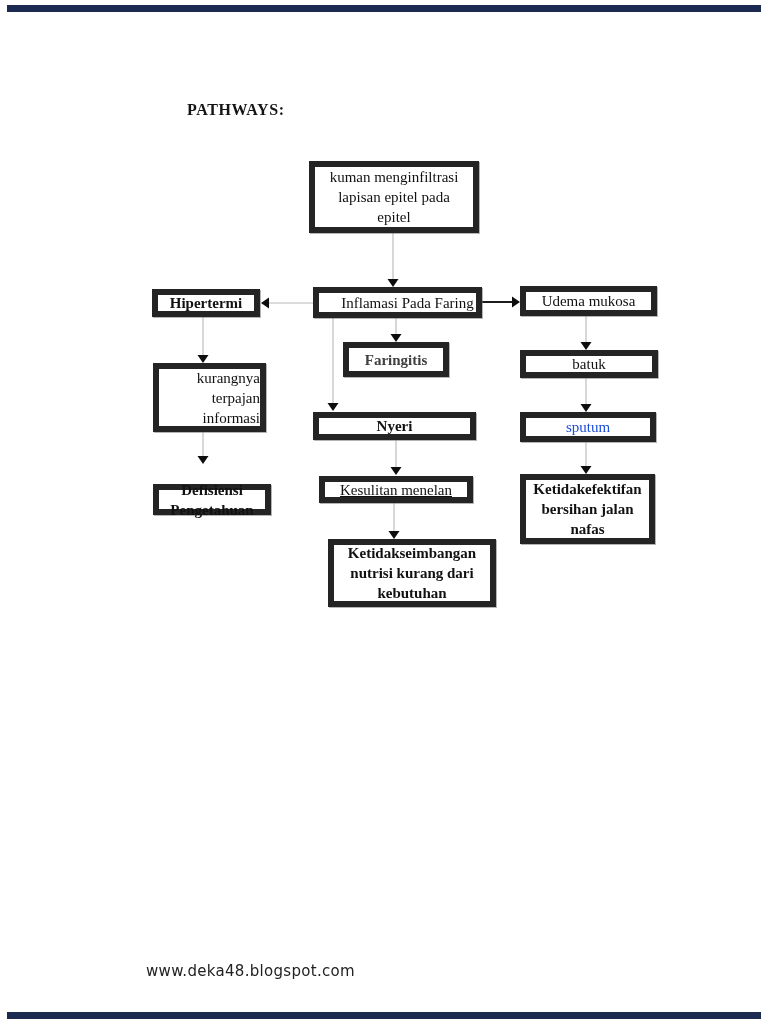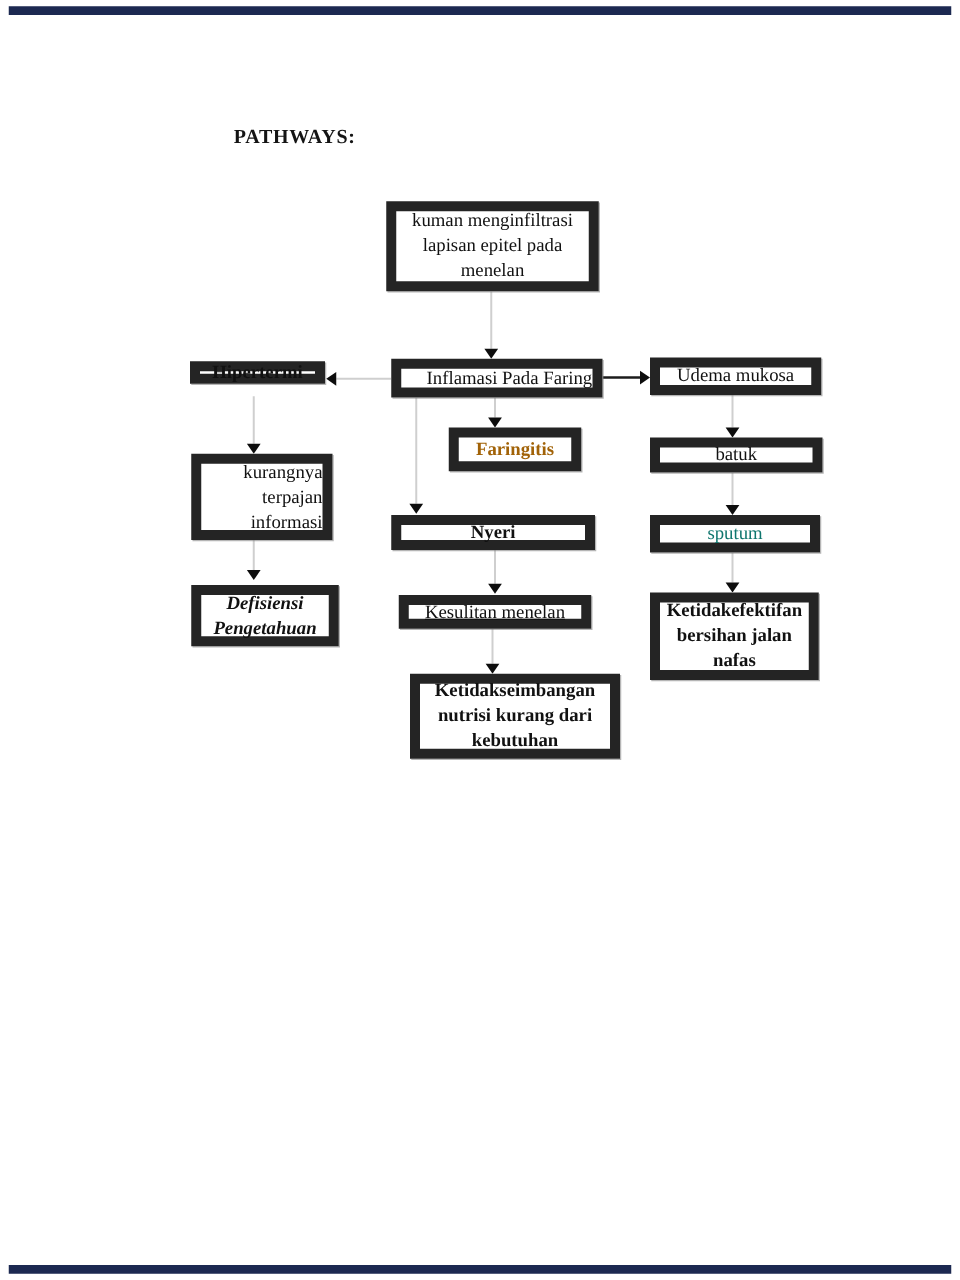--- a/index.html
+++ b/index.html
@@ -4,21 +4,21 @@
 <style>
   html,body{margin:0;padding:0;background:#fff;}
   .page{position:relative;width:768px;height:1024px;background:#ffffff;overflow:hidden;
         font-family:"Liberation Serif",serif;}
   .gap-bar{position:absolute;left:7px;width:754px;height:7px;}
   .page-title{position:absolute;left:187px;top:101px;margin:0;
               font-size:16px;font-weight:bold;letter-spacing:.6px;color:#141414;
               font-family:"Liberation Serif",serif;}
   #connector-layer{position:absolute;left:0;top:0;}
   .node{position:absolute;box-sizing:border-box;background:#fff;
-        border:8px solid #22c55e;box-shadow:1px 1px 0 rgba(120,120,120,.55);
+        border:6px solid #22c55e;box-shadow:1px 1px 0 rgba(120,120,120,.55);
         display:flex;flex-direction:column;justify-content:center;align-items:center;
         text-align:center;font-size:15px;line-height:20px;color:#111;
         font-family:"Liberation Serif",serif;}
   .node.bold{font-weight:bold;}
   .node .line{display:block;white-space:nowrap;}
   .footer-url{position:absolute;left:146px;top:962px;
               font-family:"DejaVu Sans",sans-serif;font-size:15px;letter-spacing:.3px;color:#222;}
 </style>
 </head>
 <body>
@@ -53,60 +53,61 @@
       <line x1="396" x2="396" y1="440" y2="467" stroke="#cfcfcf" stroke-width="1.6"></line>
       <polygon points="390.5,467 401.5,467 396,475" fill="#0d0d0d"></polygon>
       <line x1="394" x2="394" y1="503" y2="531" stroke="#cfcfcf" stroke-width="1.6"></line>
       <polygon points="388.5,531 399.5,531 394,539" fill="#0d0d0d"></polygon>
     </svg>
 
   <div id="nodes">
       <div class="node" style="left: 309px; top: 161px; width: 170px; height: 72px; border-color: rgb(36, 36, 36); color: rgb(17, 17, 17);">
         <span class="line">kuman menginfiltrasi</span>
         <span class="line">lapisan epitel pada</span>
-        <span class="line">menelan</span>
+        <span class="line">epitel</span>
       </div>
       <div class="node" style="left: 313px; top: 287px; width: 169px; height: 31px; border-color: rgb(36, 36, 36); color: rgb(17, 17, 17); padding-left: 20px;">
         <span class="line">Inflamasi Pada Faring</span>
       </div>
-      <div class="node bold" style="left: 152px; top: 289px; width: 108px; height: 18px; border-color: rgb(36, 36, 36); color: rgb(17, 17, 17); align-items: center;">
+      <div class="node bold" style="left: 152px; top: 289px; width: 108px; height: 28px; border-color: rgb(36, 36, 36); color: rgb(17, 17, 17); align-items: center;">
         <span class="line">Hipertermi</span>
       </div>
       <div class="node" style="left: 520px; top: 286px; width: 137px; height: 30px; border-color: rgb(36, 36, 36); color: rgb(17, 17, 17);">
         <span class="line">Udema mukosa</span>
       </div>
-      <div class="node bold" style="left: 359px; top: 342px; width: 106px; height: 35px; border-color: rgb(36, 36, 36); color: #a16207;">
+      <div class="node bold" style="left: 343px; top: 342px; width: 106px; height: 35px; border-color: rgb(36, 36, 36); color: #404040;">
         <span class="line">Faringitis</span>
       </div>
       <div class="node" style="left: 520px; top: 350px; width: 138px; height: 28px; border-color: rgb(36, 36, 36); color: rgb(17, 17, 17); align-items: center;">
         <span class="line">batuk</span>
       </div>
       <div class="node" style="left: 153px; top: 363px; width: 113px; height: 69px; border-color: rgb(36, 36, 36); color: rgb(17, 17, 17); align-items: flex-end;">
         <span class="line">kurangnya</span>
         <span class="line">terpajan</span>
         <span class="line">informasi</span>
       </div>
       <div class="node bold" style="left: 313px; top: 412px; width: 163px; height: 28px; border-color: rgb(36, 36, 36); color: rgb(17, 17, 17);">
         <span class="line">Nyeri</span>
       </div>
-      <div class="node" style="left: 520px; top: 412px; width: 136px; height: 30px; border-color: rgb(36, 36, 36); color: #0f766e;">
+      <div class="node" style="left: 520px; top: 412px; width: 136px; height: 30px; border-color: rgb(36, 36, 36); color: #1d4ed8;">
         <span class="line">sputum</span>
       </div>
-      <div class="node bold" style="left: 153px; top: 468px; width: 118px; height: 49px; border-color: rgb(36, 36, 36); color: rgb(17, 17, 17); font-style: italic;">
+      <div class="node bold" style="left: 153px; top: 484px; width: 118px; height: 31px; border-color: rgb(36, 36, 36); color: rgb(17, 17, 17);">
         <span class="line">Defisiensi</span>
         <span class="line">Pengetahuan</span>
       </div>
       <div class="node" style="left: 319px; top: 476px; width: 154px; height: 27px; border-color: rgb(36, 36, 36); color: rgb(17, 17, 17); text-decoration: underline;">
         <span class="line">Kesulitan menelan</span>
       </div>
       <div class="node bold" style="left: 520px; top: 474px; width: 135px; height: 70px; border-color: rgb(36, 36, 36); color: rgb(17, 17, 17);">
         <span class="line">Ketidakefektifan</span>
         <span class="line">bersihan jalan</span>
         <span class="line">nafas</span>
       </div>
       <div class="node bold" style="left: 328px; top: 539px; width: 168px; height: 68px; border-color: rgb(36, 36, 36); color: rgb(17, 17, 17);">
         <span class="line">Ketidakseimbangan</span>
         <span class="line">nutrisi kurang dari</span>
         <span class="line">kebutuhan</span>
       </div>
     </div>
 
+  <div class="footer-url">www.deka48.blogspot.com</div>
 </div>
 
 </body></html>

